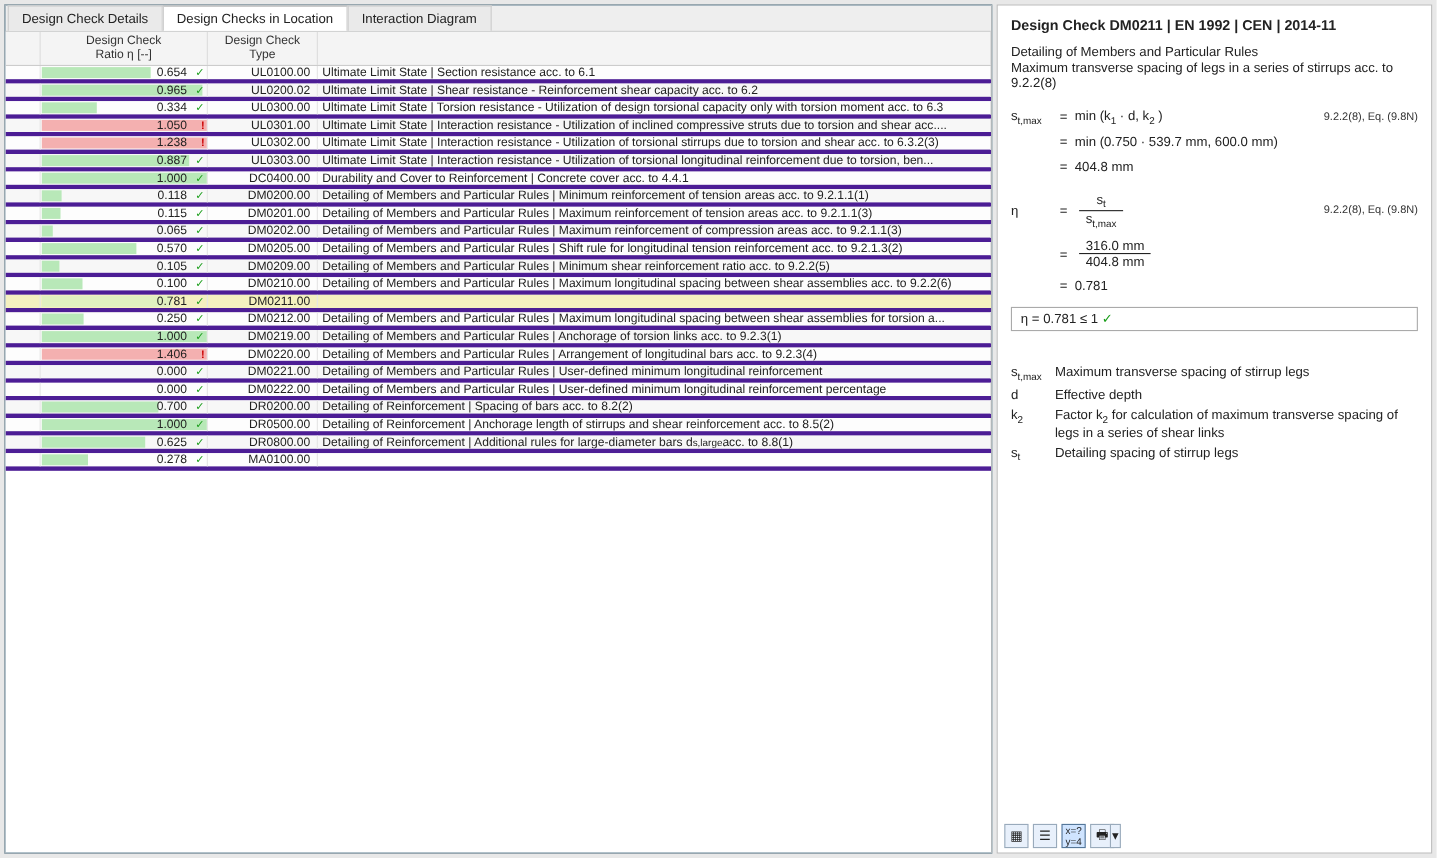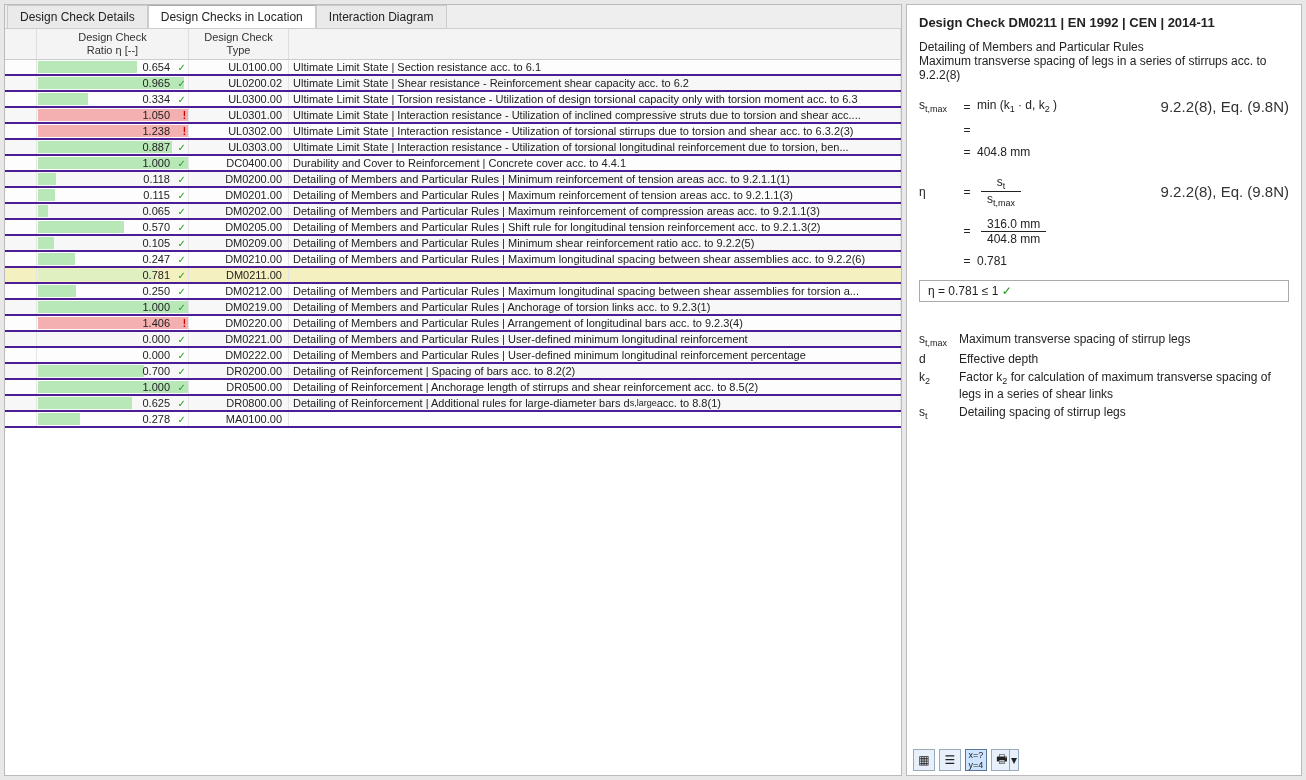--- a/index.html
+++ b/index.html
@@ -62,21 +62,21 @@
     line-height: 1.2;
     color: #333;
   }
   .grid-body {
     height: 700px;
     overflow-y: auto;
   }
   .row {
     display: grid;
     grid-template-columns: 32px 152px 100px 1fr;
-    border-bottom: 2px solid #4c1d95;
+    border-bottom: 4px solid #4c1d95;
     height: 16px;
     font-size: 11px;
     white-space: nowrap;
   }
   .row:nth-child(odd) { background: #fdfdfd; }
   .row:nth-child(even) { background: #f7f7f7; }
   .row.selected { background: #f4f0c0; }
   .row > div {
     border-right: 1px solid #e5e5e5;
     overflow: hidden;
@@ -129,21 +129,21 @@
   }
   .right .subtitle { margin-bottom: 16px; }
   .eq-line {
     display: flex;
     align-items: center;
     margin-bottom: 8px;
   }
   .eq-line .lhs { width: 38px; }
   .eq-line .eq  { width: 20px; text-align: center; }
   .eq-line .rhs { flex: 1; }
-  .eq-line .ref { font-size: 15px; color: #333; margin-left: auto; white-space: nowrap; }
+  .eq-line .ref { font-size: 10px; color: #333; margin-left: auto; white-space: nowrap; }
   .frac {
     display: inline-block;
     text-align: center;
     vertical-align: middle;
     margin: 0 4px;
   }
   .frac .num { display:block; border-bottom:1px solid #222; padding:0 6px; }
   .frac .den { display:block; padding:0 6px; }
   .result-box {
     border: 1px solid #aaa;
@@ -319,21 +319,21 @@
             <span class="ratio-text">0.105</span>
             <span class="mark ok">✓</span>
           </div>
           <div class="c2">DM0209.00</div>
           <div class="c3 desc">Detailing of Members and Particular Rules | Minimum shear reinforcement ratio acc. to 9.2.2(5)</div>
         </div>
         <div class="row">
           <div class="c0"></div>
           <div class="c1">
             <span class="bar " style="width:24.7%"></span>
-            <span class="ratio-text">0.247</span>
+            <span class="ratio-text">0.100</span>
             <span class="mark ok">✓</span>
           </div>
           <div class="c2">DM0210.00</div>
           <div class="c3 desc">Detailing of Members and Particular Rules | Maximum longitudinal spacing between shear assemblies acc. to 9.2.2(6)</div>
         </div>
         <div class="row selected">
           <div class="c0"></div>
           <div class="c1">
             <span class="bar pale" style="width:78.10000000000001%"></span>
             <span class="ratio-text">0.781</span>
@@ -443,20 +443,21 @@
 
   <div class="eq-line">
     <span class="lhs" id="eq1lhs">s<sub>t,max</sub></span>
     <span class="eq">=</span>
     <span class="rhs" id="eq1r1">min (k<sub>1</sub> · d,  k<sub>2</sub> )</span>
     <span class="ref">9.2.2(8), Eq. (9.8N)</span>
   </div>
   <div class="eq-line">
     <span class="lhs"></span>
       <span class="eq">=</span>
+    <span class="rhs" id="eq1r2">min (0.750  ·  539.7 mm,  600.0 mm)</span>
   </div>
   <div class="eq-line">
     <span class="lhs"></span>
       <span class="eq">=</span>
     <span class="rhs">404.8 mm</span>
   </div>
 
   <div style="height:8px"></div>
 
   <div class="eq-line">

